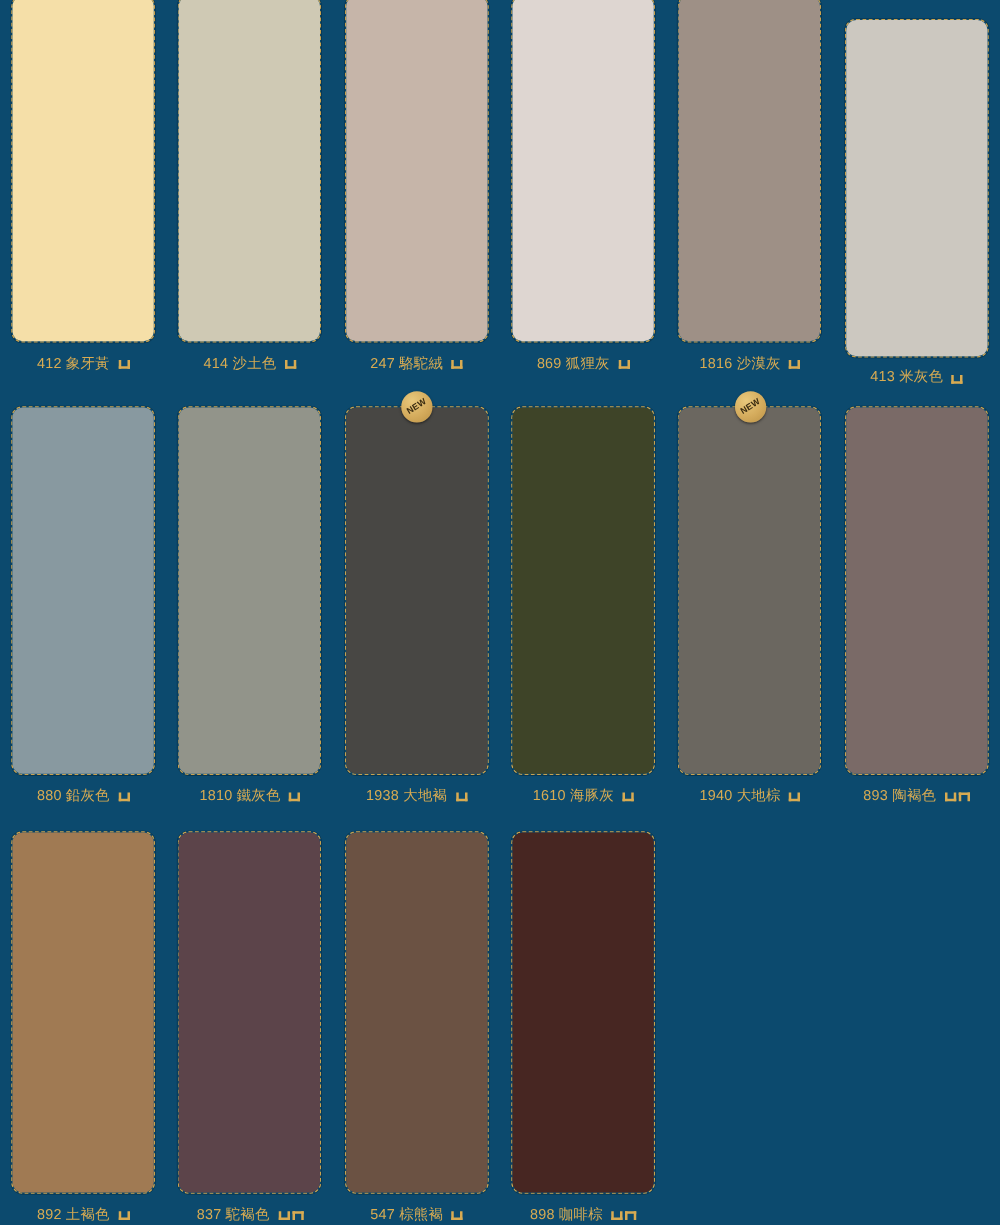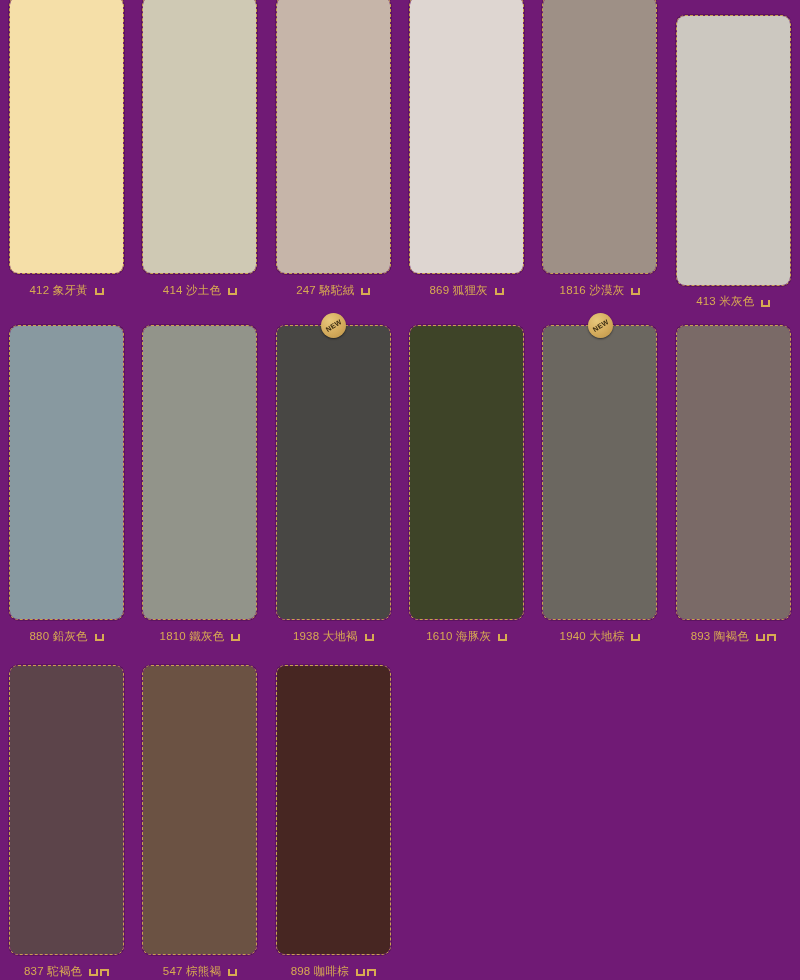--- a/index.html
+++ b/index.html
@@ -9,21 +9,21 @@
     height: 980px;
     background: #241f1c;
     font-family: "Liberation Sans", "DejaVu Sans", sans-serif;
     overflow: hidden;
   }
 
   #palette-page {
     position: relative;
     width: 800px;
     height: 980px;
-    background: #701a75;
+    background: #0c4a6e;
   }
 
   .grid {
     display: grid;
     grid-template-columns: repeat(6, 133.333px);
     grid-template-rows: 310px 340px 330px;
     width: 800px;
     height: 980px;
   }
 
@@ -258,20 +258,31 @@
         <div class="label-row">
           <span class="label-text">893 陶褐色</span>
           <div class="icons">
             <span class="ico ico-u"></span>
             <span class="ico ico-n"></span>
           </div>
         </div>
       </div>
       <div class="cell row3">
         <div class="chip">
+          <div class="chip-inner" style="background: rgb(160, 122, 83);"></div>
+        </div>
+        <div class="label-row">
+          <span class="label-text">892 土褐色</span>
+          <div class="icons">
+            <span class="ico ico-u"></span>
+          </div>
+        </div>
+      </div>
+      <div class="cell row3">
+        <div class="chip">
           <div class="chip-inner" style="background: rgb(92, 68, 74);"></div>
         </div>
         <div class="label-row">
           <span class="label-text">837 駝褐色</span>
           <div class="icons">
             <span class="ico ico-u"></span>
             <span class="ico ico-n"></span>
           </div>
         </div>
       </div>

